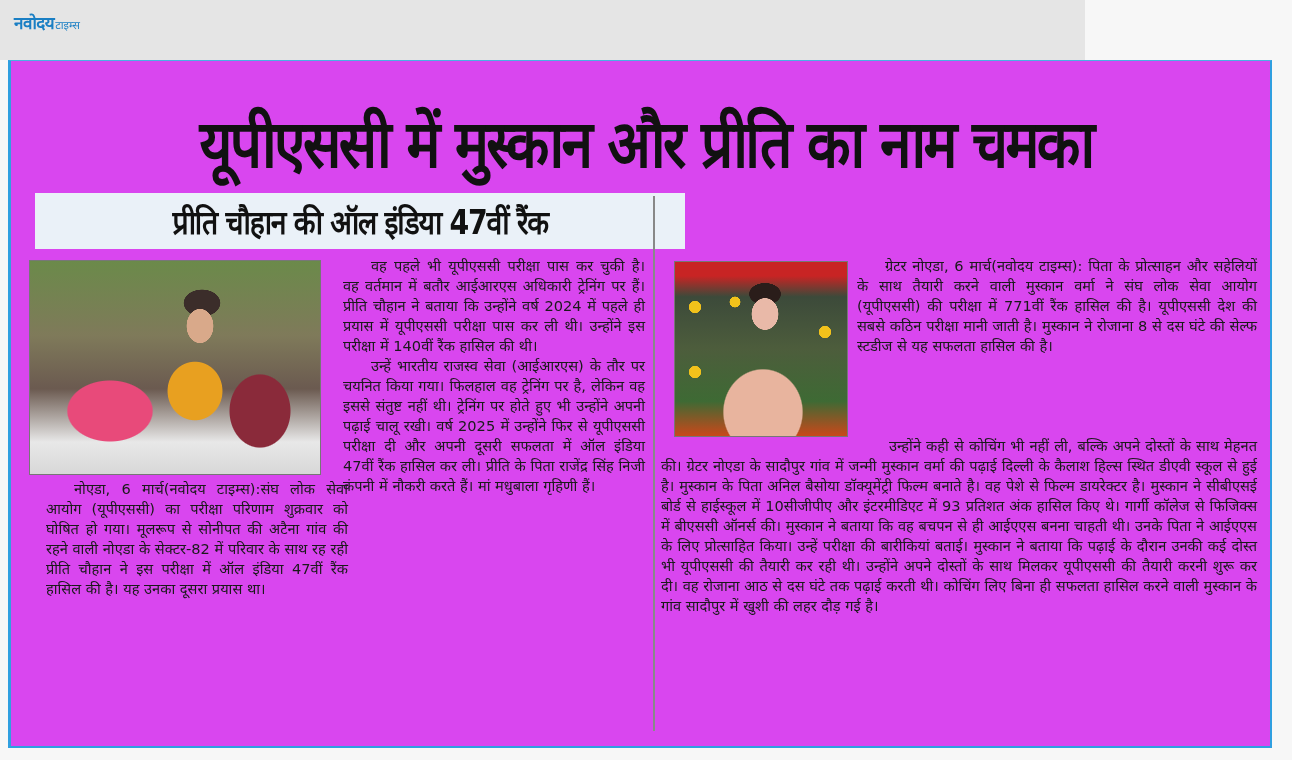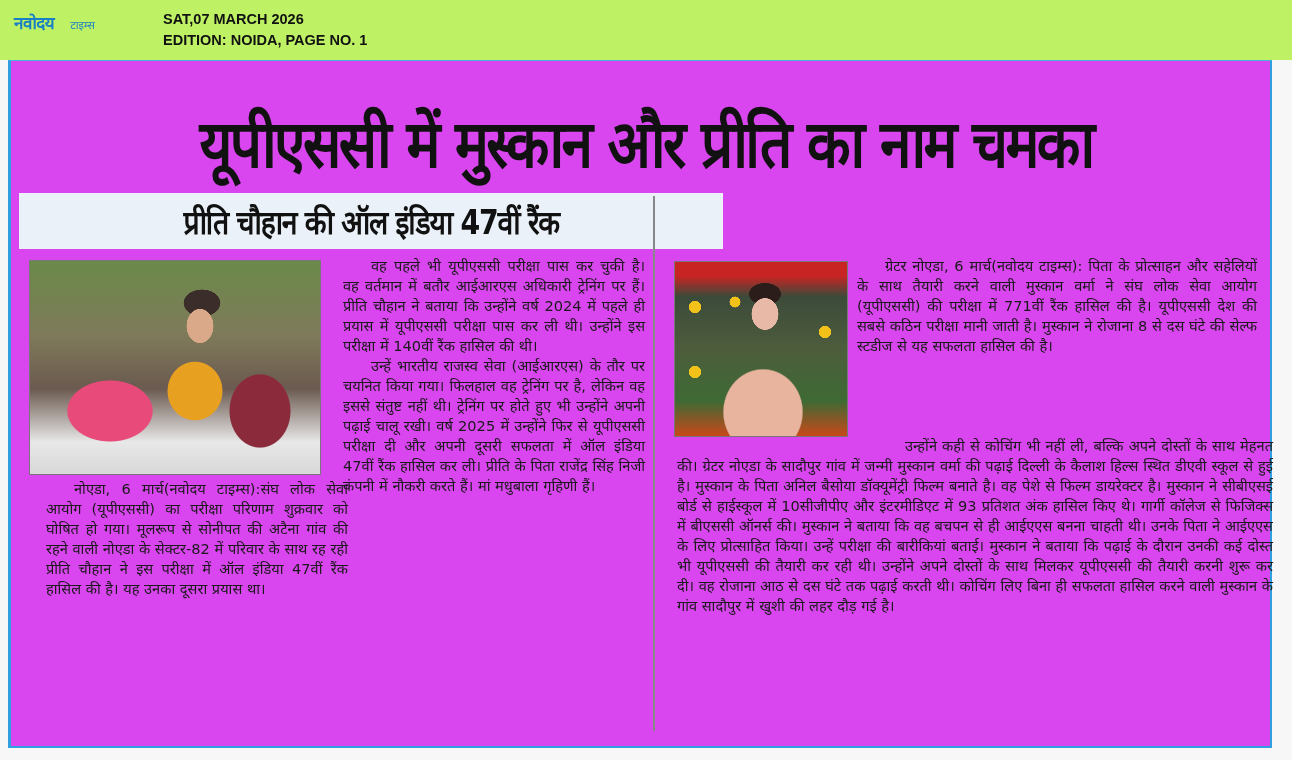--- a/index.html
+++ b/index.html
@@ -1,34 +1,34 @@
 <!DOCTYPE html>
 <html><head>
 <meta charset="utf-8">
 <style>
   * { box-sizing: border-box; margin: 0; padding: 0; }
   html, body { width: 1292px; height: 760px; overflow: hidden; background: #f7f7f7; }
   body { font-family: "DejaVu Sans", "Liberation Sans", sans-serif; color: #111; position: relative; }
 
-  .topbar { position: absolute; left: 0; top: 0; width: 1292px; height: 60px; background: #bef264; }
+  .topbar { position: absolute; left: 0; top: 0; width: 1085px; height: 60px; background: #e5e5e5; }
   .logo { position: absolute; left: 14px; top: 11px; display: flex; align-items: baseline; }
   .logo-main { font-family: "DejaVu Sans", sans-serif; font-weight: bold; font-size: 17px; color: #1a7fc4; letter-spacing: -0.5px; }
-  .logo-sub { font-family: "DejaVu Sans", sans-serif; font-size: 11px; color: #1a7fc4; margin-left: 16px; }
+  .logo-sub { font-family: "DejaVu Sans", sans-serif; font-size: 11px; color: #1a7fc4; margin-left: 1px; }
   .meta { position: absolute; left: 163px; top: 9px; font-family: "Liberation Sans", sans-serif; font-weight: bold; font-size: 14.5px; line-height: 21px; color: #111; }
 
   .page { position: absolute; left: 8px; top: 60px; width: 1264px; height: 688px; background: #d946ef;
           border-top: 1.5px solid #4ab0e4; border-right: 2px solid #2f9fe0; border-bottom: 2px solid #2f9fe0; border-left: 3px solid #2f9fe0; }
 
   .headline { position: absolute; left: 20px; top: 30px; width: 1230px; height: 100px; display: flex; align-items: center; justify-content: center;
               font-family: "DejaVu Sans", sans-serif; font-weight: bold; font-size: 66px; letter-spacing: -3px; color: #111; transform: scaleX(0.86); transform-origin: center; white-space: nowrap; }
 
   .sub { position: absolute; top: 132px; height: 56px; display: flex; align-items: center; justify-content: center;
          font-family: "DejaVu Sans", sans-serif; font-weight: bold; font-size: 33px; letter-spacing: -1.5px; color: #111; white-space: nowrap; overflow: hidden; }
   .sub span { display: inline-block; transform: scaleX(0.86); }
-  .sub-left { left: 8px; width: 704px; background: #eaf1f8; }
+  .sub-left { left: 24px; width: 650px; background: #eaf1f8; }
   .sub-right { left: 650px; width: 596px; background: #fbf4e6; }
 
   .divider { position: absolute; left: 642px; top: 135px; width: 1.5px; height: 535px; background: #888; }
 
   .photo { position: absolute; border: 1px solid #777; overflow: hidden; }
   .photo-left { left: 18px; top: 199px; width: 292px; height: 215px;
      background:
        radial-gradient(ellipse 22px 28px at 170px 65px, #d9a98a 60%, transparent 62%),
        radial-gradient(ellipse 30px 22px at 172px 42px, #3b2d2a 60%, transparent 62%),
        radial-gradient(ellipse 45px 48px at 165px 130px, #e8a020 60%, transparent 62%),
@@ -45,34 +45,30 @@
        radial-gradient(circle 10px at 20px 110px, #f2c21b 60%, transparent 62%),
        radial-gradient(circle 9px at 60px 40px, #f2c21b 60%, transparent 62%),
        linear-gradient(180deg, #c82424 0%, #c82424 8%, #3c4a3a 20%, #4d5d3c 50%, #3e6a34 80%, #c9481a 100%); }
 
   .col { position: absolute; font-family: "DejaVu Sans", sans-serif; font-size: 14.6px; line-height: 20px; color: #1a1a1a; text-align: justify; }
   .col p { text-indent: 0; }
   .col .ind { text-indent: 28px; }
   .col-l1 { left: 35px; top: 418px; width: 302px; }
   .col-l2 { left: 332px; top: 195px; width: 302px; }
   .col-r1 { left: 846px; top: 195px; width: 400px; }
-  .col-r2 { left: 666px; top: 375px; width: 596px; }
+  .col-r2 { left: 650px; top: 375px; width: 596px; }
   .col-r2 p:first-child { text-indent: 228px; }
 </style>
 </head>
 <body>
 
 <div class="topbar">
   <div class="logo">
     <span class="logo-main">नवोदय</span>
     <span class="logo-sub">टाइम्स</span>
-  </div>
-  <div class="meta">
-    <div>SAT,07 MARCH 2026</div>
-    <div>EDITION: NOIDA, PAGE NO. 1</div>
   </div>
 </div>
 
 <div class="page">
   <div class="headline">यूपीएससी में मुस्कान और प्रीति का नाम चमका</div>
 
   <div class="sub sub-left">
     <span>प्रीति चौहान की ऑल इंडिया 47वीं रैंक</span>
   </div>
 

